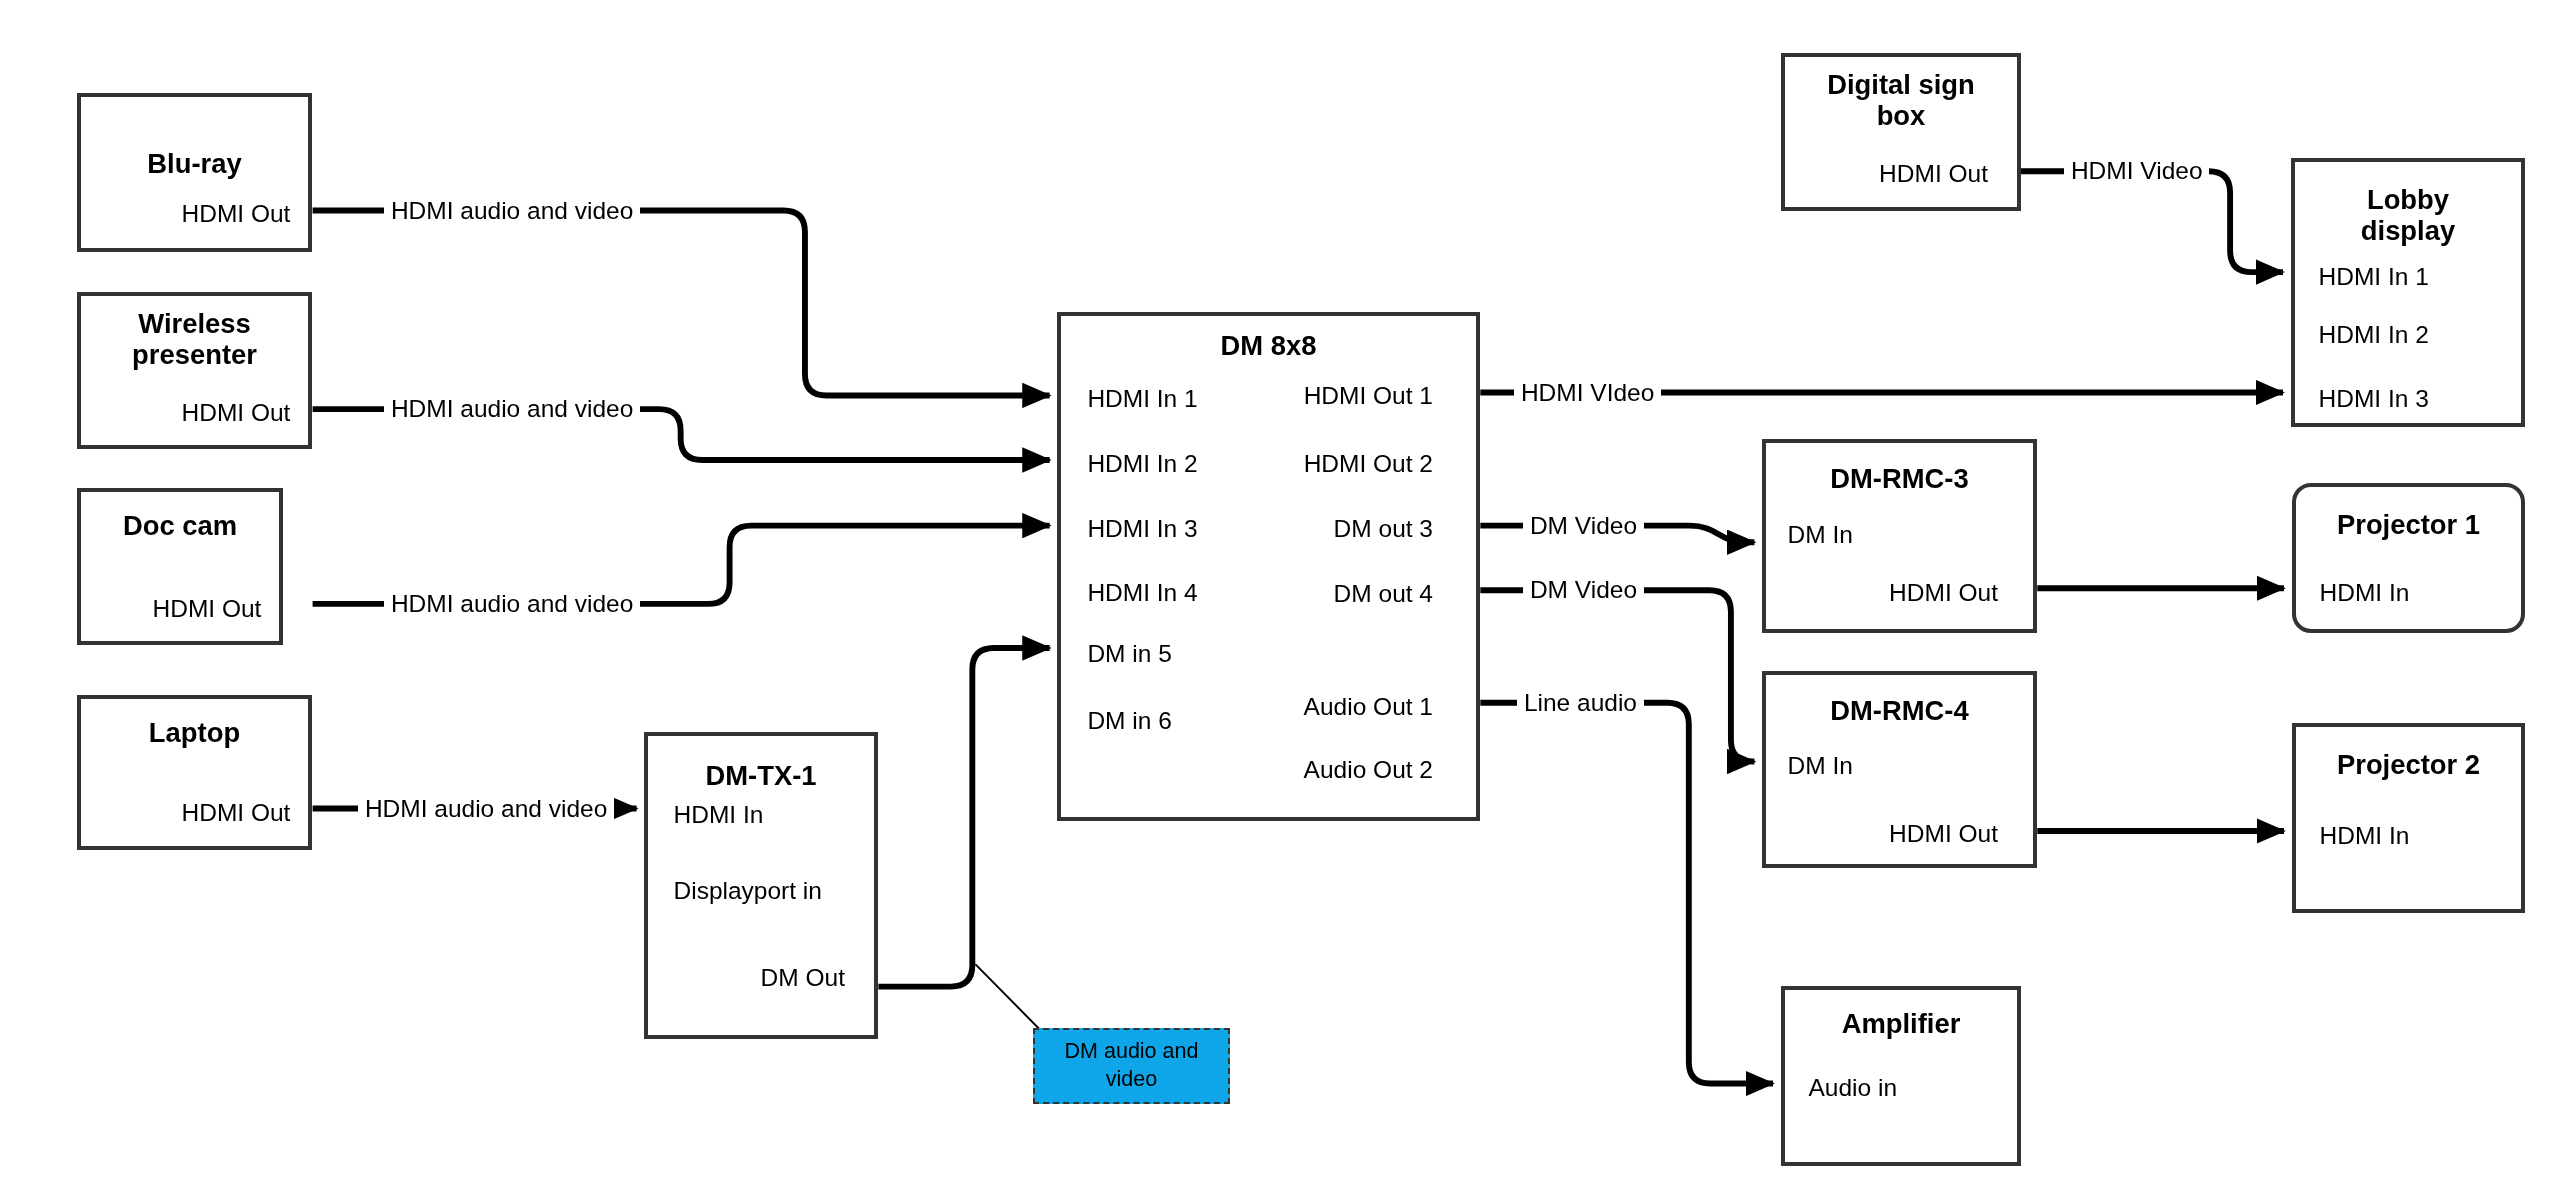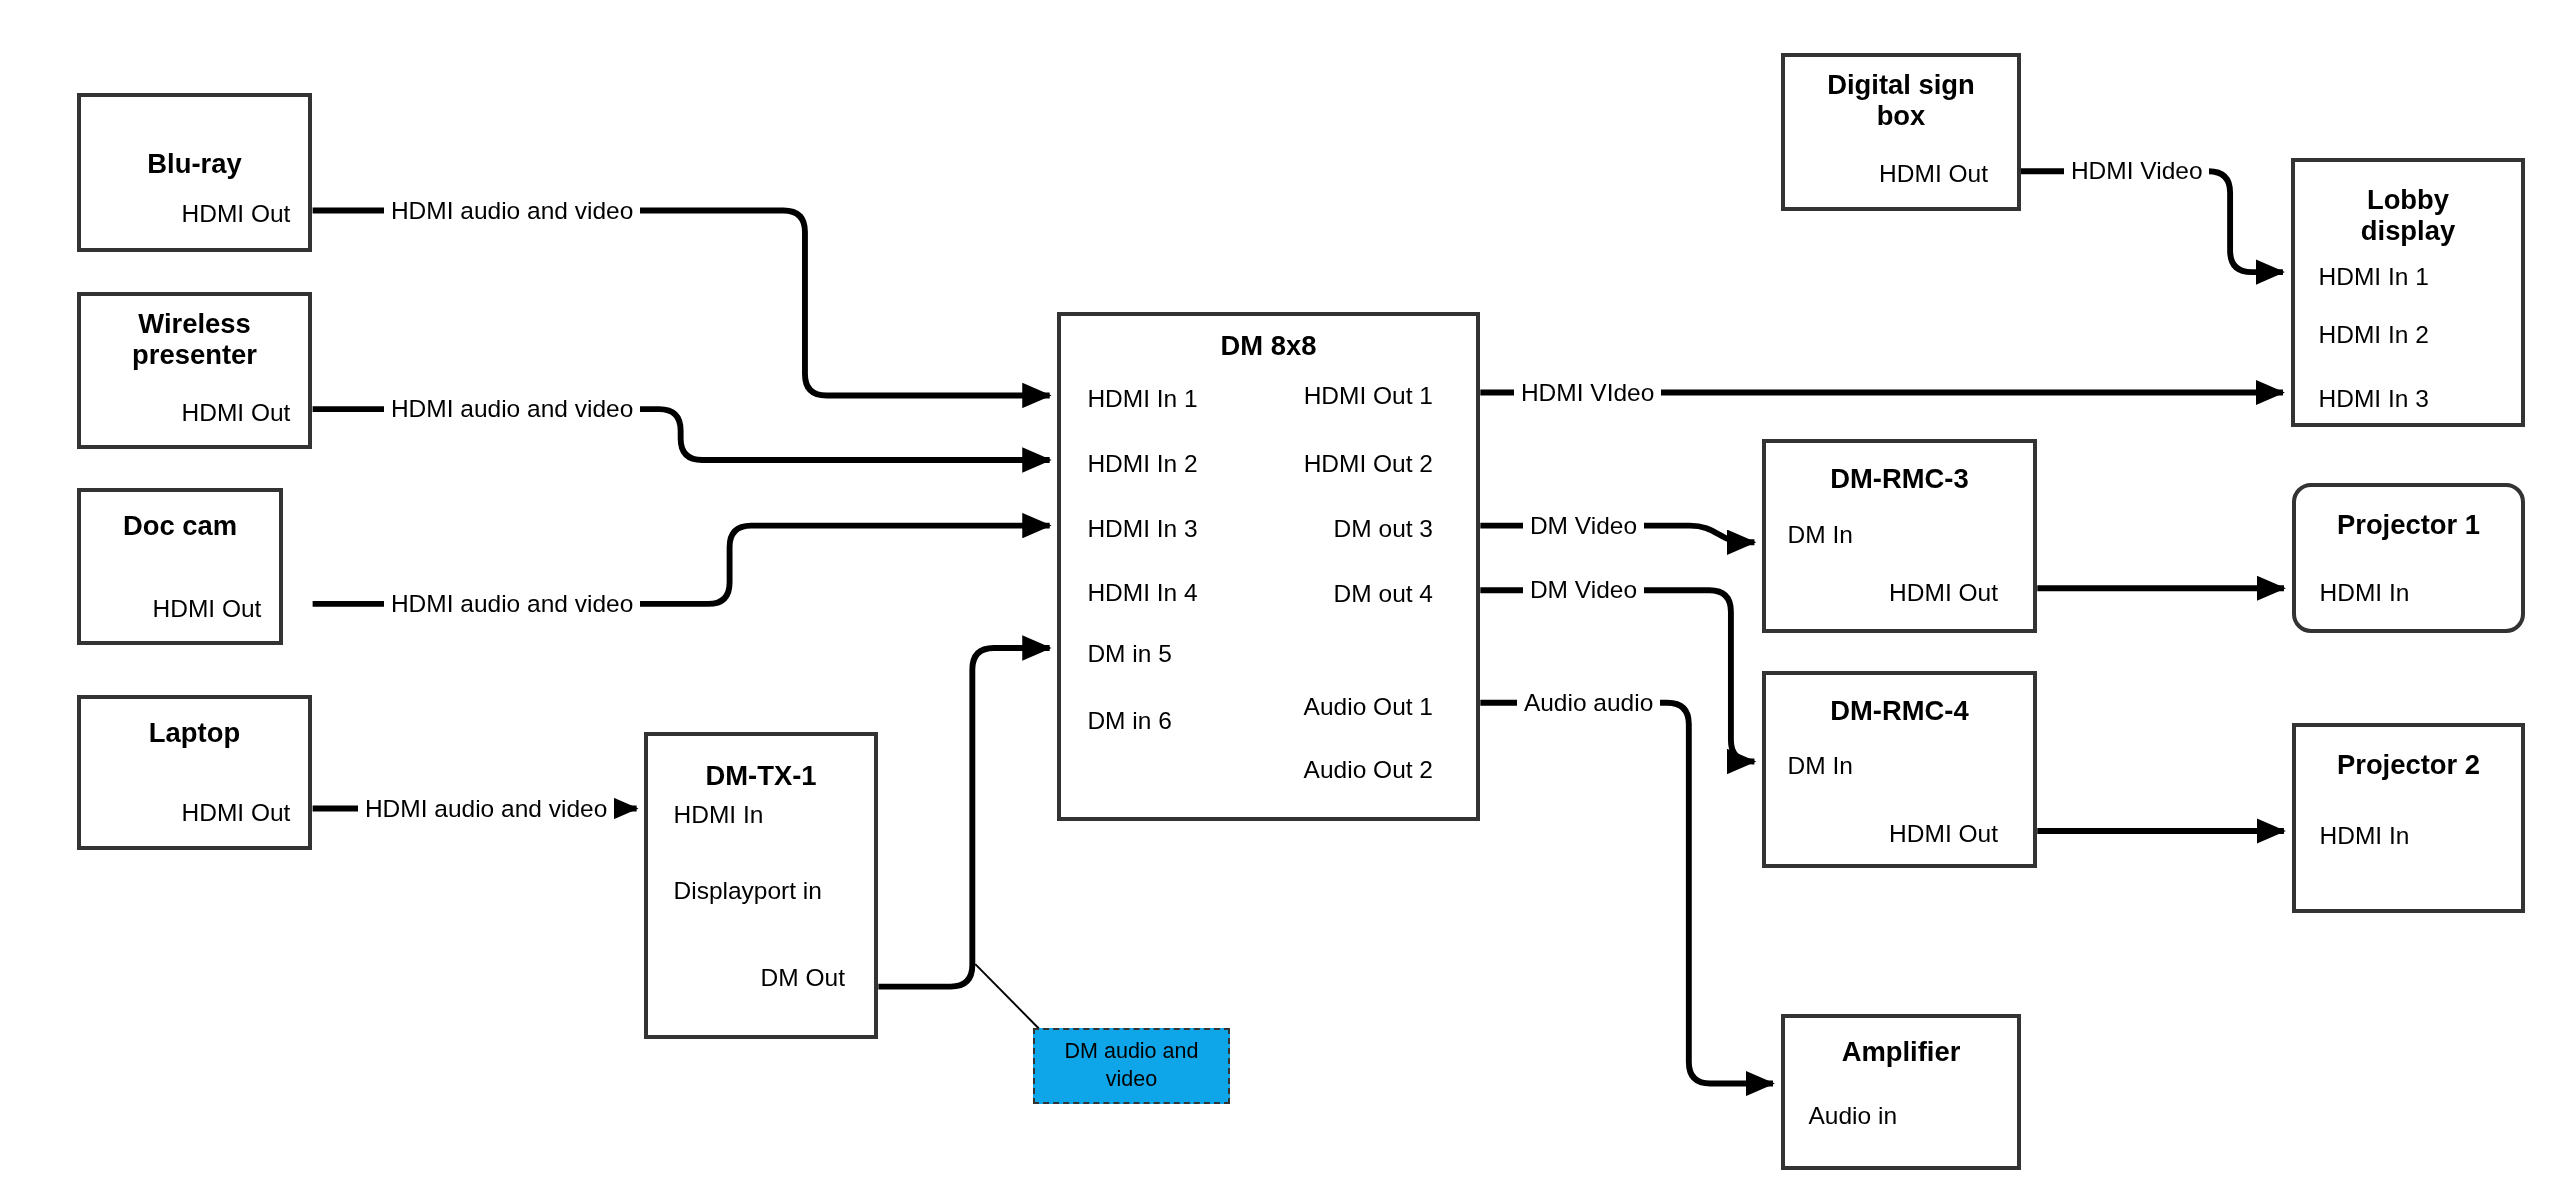--- a/index.html
+++ b/index.html
@@ -102,35 +102,35 @@
       </div>
       <div class="node" style="left: 1762px; top: 671px; width: 275px; height: 197px;">
         <div class="node-title" style="top: 19.6px;"><span>DM-RMC-4</span></div>
         <div class="port left" style="top: 91px; left: 21.5px;">DM In</div>
         <div class="port right" style="top: 159px; right: 35px;">HDMI Out</div>
       </div>
       <div class="node" style="left: 2292px; top: 723px; width: 233px; height: 190px;">
         <div class="node-title" style="top: 21.5px;"><span>Projector 2</span></div>
         <div class="port left" style="top: 109px; left: 23.5px;">HDMI In</div>
       </div>
-      <div class="node" style="left: 1781px; top: 986px; width: 240px; height: 156px; margin-top: 28px;">
+      <div class="node" style="left: 1781px; top: 986px; width: 240px; height: 180px;">
         <div class="node-title" style="top: 17.6px;"><span>Amplifier</span></div>
         <div class="port left" style="top: 98px; left: 23.5px;">Audio in</div>
       </div>
     </div>
   <div id="labels-layer">
       <div class="wire-label" style="left: 384px; top: 211px;">HDMI audio and video</div>
       <div class="wire-label" style="left: 384px; top: 409px;">HDMI audio and video</div>
       <div class="wire-label" style="left: 384px; top: 604px;">HDMI audio and video</div>
       <div class="wire-label" style="left: 358px; top: 809px;">HDMI audio and video</div>
       <div class="wire-label" style="left: 1514px; top: 393px;">HDMI VIdeo</div>
       <div class="wire-label" style="left: 2064px; top: 171px;">HDMI Video</div>
       <div class="wire-label" style="left: 1523px; top: 526px;">DM Video</div>
       <div class="wire-label" style="left: 1523px; top: 590px;">DM Video</div>
-      <div class="wire-label" style="left: 1517px; top: 703px;">Audio audio</div>
+      <div class="wire-label" style="left: 1517px; top: 703px;">Line audio</div>
     </div>
 
   <div class="note-box" style="left:1033px;top:1028px;width:197px;height:76px;">
     <span>DM audio and video</span>
   </div>
 
 </div>
 
 
 </body></html>

